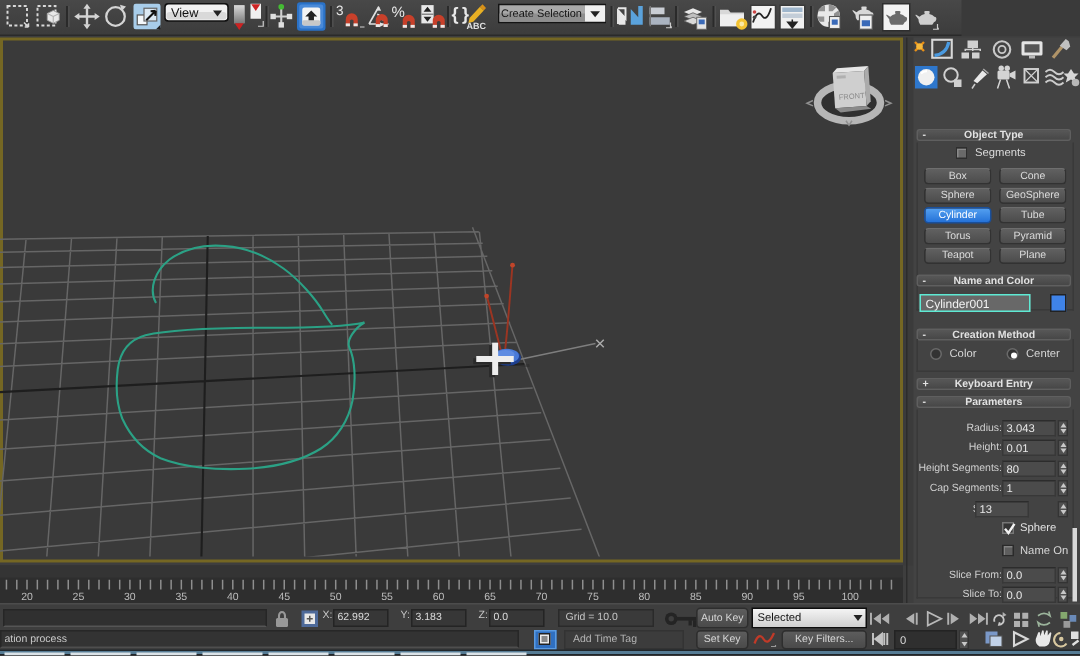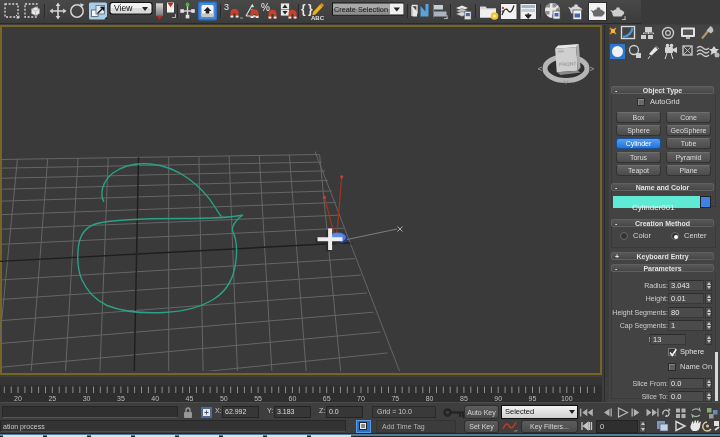--- a/index.html
+++ b/index.html
@@ -256,34 +256,34 @@
         <path d="M74 21 l9 9 M83 21 l-9 9" stroke="#d0d0d0" stroke-width="0.8"></path>
 <path d="M88 23 q3 -3 6 0 t6 0 M88 26.5 q3 -3 6 0 t6 0 M88 30 q3 -3 6 0 t6 0" stroke="#cccccc" stroke-width="1.2" fill="none"></path>
 <path d="M105 21 l2 3 3 0 -2.5 2.5 1 3.5 -3.5 -2 -3.5 2 1 -3.5 -2.5 -2.5 3 0 Z" fill="#d8d8d8"></path>
 <circle cx="108" cy="30" r="2.5" fill="#b8b8b8"></circle>
 </svg>
 
 
 <div class="hdr" style="top:61px;"><span class="mm">-</span>Object Type</div>
 <div class="abs" style="left:2px;top:70px;width:105px;height:112px;border:1px solid #393939;border-top:none;"></div>
 <div class="abs" style="left:28px;top:73px;width:8px;height:8px;background:#6a6a6a;border:1px solid #2e2e2e;box-shadow:inset 1px 1px 0 #8a8a8a;"></div>
-<div class="abs" style="left:41px;top:72px;color:#dcdcdc;font-size:7.5px;">AutoGrid</div>
+<div class="abs" style="left:41px;top:72px;color:#dcdcdc;font-size:7.5px;">Segments</div>
 <div class="obtn" style="left:7px;top:86.5px;">Box</div>
       <div class="obtn" style="left:57px;top:86.5px;">Cone</div>
 <div class="obtn" style="left:7px;top:99.9px;">Sphere</div>
       <div class="obtn" style="left:57px;top:99.9px;">GeoSphere</div>
 <div class="obtn" style="left:7px;top:113.3px;background:linear-gradient(#54a0f0,#2572d8);border-color:#1a4f9a;color:#fff;">Cylinder</div>
       <div class="obtn" style="left:57px;top:113.3px;">Tube</div>
 <div class="obtn" style="left:7px;top:126.7px;">Torus</div>
       <div class="obtn" style="left:57px;top:126.7px;">Pyramid</div>
 <div class="obtn" style="left:7px;top:140.1px;">Teapot</div>
       <div class="obtn" style="left:57px;top:140.1px;">Plane</div>
 
 <div class="hdr" style="top:158px;"><span class="mm">-</span>Name and Color</div>
-<div class="abs" style="left:4px;top:171px;width:88px;height:12px;background:#686868;border:6px solid #5eead4;color:#f2f2f2;font-size:8px;line-height:11px;padding-left:13px;">Cylinder001</div>
+<div class="abs" style="left:4px;top:171px;width:74px;height:12px;background:#686868;border:1px solid #5eead4;color:#f2f2f2;font-size:8px;line-height:11px;padding-left:3px;">Cylinder001</div>
 <div class="abs" style="left:91px;top:171px;width:11px;height:12px;background:#3f83e8;border:1px solid #222;"></div>
 
 <div class="hdr" style="top:194px;"><span class="mm">-</span>Creation Method</div>
 <div class="abs" style="left:2px;top:201px;width:105px;height:22px;border:1px solid #393939;border-top:none;"></div>
 <div class="abs" style="left:11px;top:207px;width:8px;height:8px;border-radius:50%;background:#333;border:1px solid #6a6a6a;"></div>
 <div class="abs" style="left:24px;top:206px;color:#d8d8d8;font-size:7.5px;">Color</div>
 <div class="abs" style="left:62px;top:207px;width:8px;height:8px;border-radius:50%;background:#333;border:1px solid #6a6a6a;"></div>
 <div class="abs" style="left:64.5px;top:209.5px;width:4px;height:4px;border-radius:50%;background:#fff;"></div>
 <div class="abs" style="left:75px;top:206px;color:#d8d8d8;font-size:7.5px;">Center</div>
 

